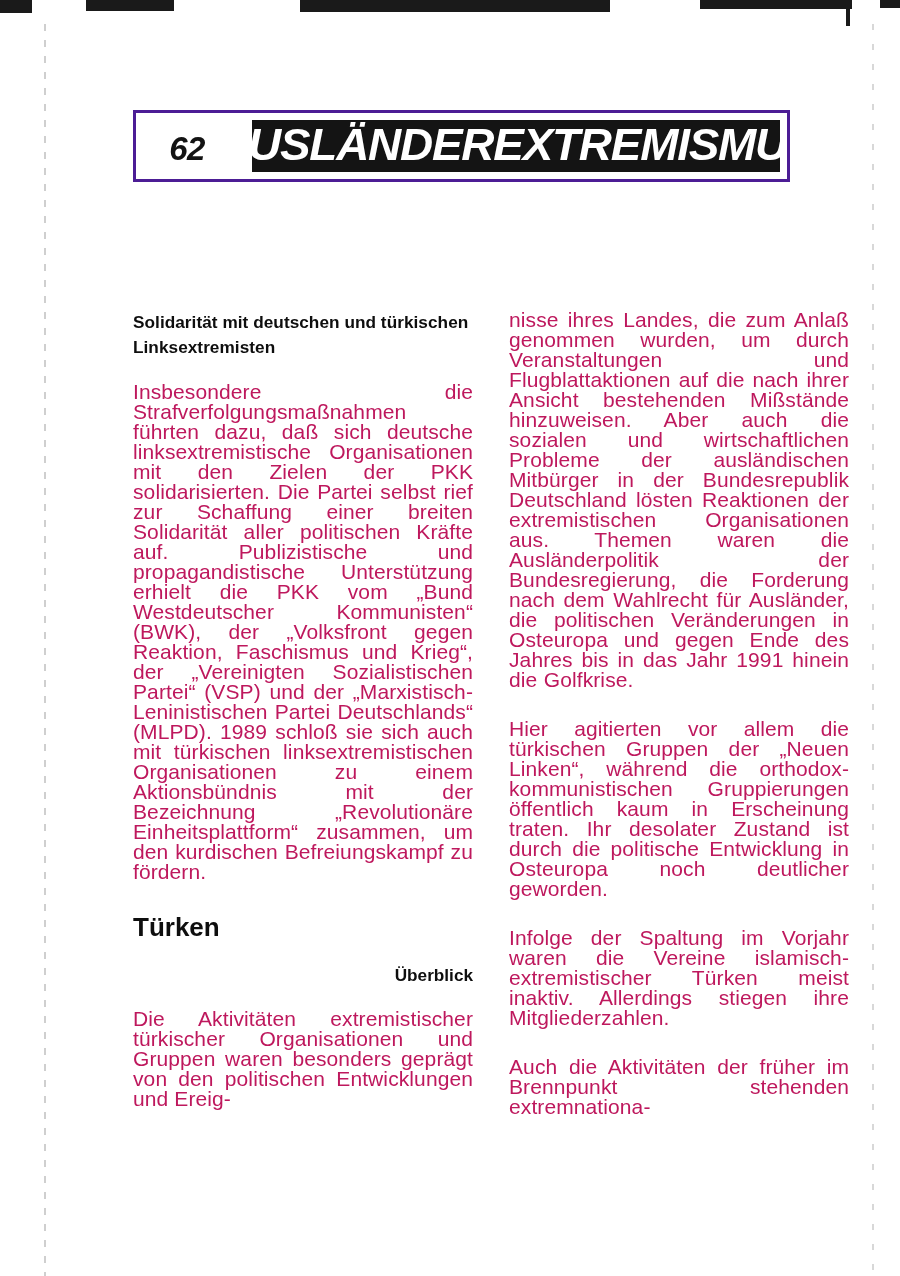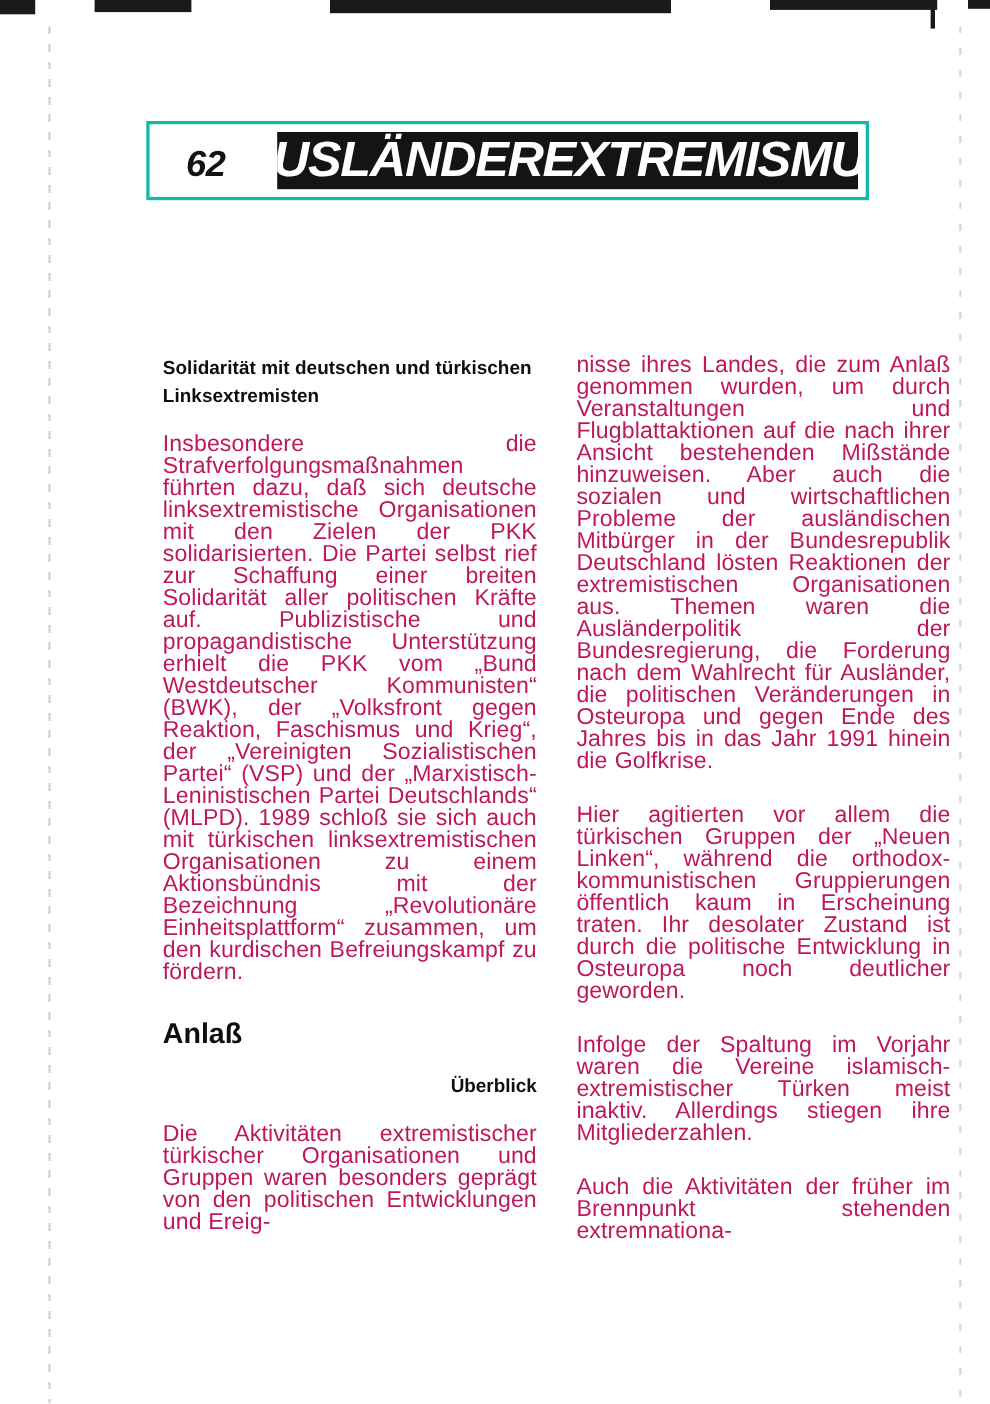--- a/index.html
+++ b/index.html
@@ -67,21 +67,21 @@
     left: 133px;
     top: 110px;
     width: 715px;
     height: 74px;
   }
   .banner-frame {
     position: absolute;
     left: 0; top: 0;
     width: 657px;
     height: 72px;
-    border: 3px solid #14b8a6;
+    border: 3px solid #4c1d95;
     box-sizing: border-box;
     background: #ffffff;
   }
   .banner-page-number {
     position: absolute;
     left: 14px;
     top: 14px;
     width: 74px;
     height: 44px;
     line-height: 44px;
@@ -113,24 +113,23 @@
     letter-spacing: -1.2px;
     transform: scaleX(1.02);
     white-space: nowrap;
     padding-bottom: 2px;
   }
 
   
   .content {
     position: absolute;
     left: 133px;
-    top: 322px;
+    top: 310px;
     width: 716px;
     height: 860px;
-    margin-left: 15px;
   }
   .col {
     position: absolute;
     top: 0;
     width: 340px;
   }
   .col-left  { left: 0px; }
   .col-right { left: 376px; }
 
   p, h2, h3, h4 {
@@ -197,21 +196,21 @@
       <div class="banner-title">AUSLÄNDEREXTREMISMUS</div>
     </div>
   </div>
 </div>
 
 <div class="content">
 
   <div class="col col-left">
     <h3 class="sub-head">Solidarität mit deutschen und türkischen Linksextremisten</h3>
     <p class="body-text">Insbesondere die Strafverfolgungsmaßnahmen führten dazu, daß sich deutsche linksextremistische Organisationen mit den Zielen der PKK solidarisierten. Die Partei selbst rief zur Schaffung einer breiten Solidarität aller politischen Kräfte auf. Publizistische und propagandistische Unterstützung erhielt die PKK vom „Bund Westdeutscher Kommunisten“ (BWK), der „Volksfront gegen Reaktion, Faschismus und Krieg“, der „Vereinigten Sozialistischen Partei“ (VSP) und der „Marxistisch-Leninistischen Partei Deutschlands“ (MLPD). 1989 schloß sie sich auch mit türkischen linksextremistischen Organisationen zu einem Aktionsbündnis mit der Bezeichnung „Revolutionäre Einheitsplattform“ zusammen, um den kurdischen Befreiungskampf zu fördern.</p>
-    <h2 class="section-head">Anlaß</h2>
+    <h2 class="section-head">Türken</h2>
     <h4 class="minor-head">Überblick</h4>
     <p class="body-text">Die Aktivitäten extremistischer türkischer Organisationen und Gruppen waren besonders geprägt von den politischen Entwicklungen und Ereig-</p>
   </div>
 
   <div class="col col-right">
     <p class="body-text spaced">nisse ihres Landes, die zum Anlaß genommen wurden, um durch Veranstaltungen und Flugblattaktionen auf die nach ihrer Ansicht bestehenden Mißstände hinzuweisen. Aber auch die sozialen und wirtschaftlichen Probleme der ausländischen Mitbürger in der Bundesrepublik Deutschland lösten Reaktionen der extremistischen Organisationen aus. Themen waren die Ausländerpolitik der Bundesregierung, die Forderung nach dem Wahlrecht für Ausländer, die politischen Veränderungen in Osteuropa und gegen Ende des Jahres bis in das Jahr 1991 hinein die Golfkrise.</p>
     <p class="body-text spaced">Hier agitierten vor allem die türkischen Gruppen der „Neuen Linken“, während die orthodox-kommunistischen Gruppierungen öffentlich kaum in Erscheinung traten. Ihr desolater Zustand ist durch die politische Entwicklung in Osteuropa noch deutlicher geworden.</p>
     <p class="body-text spaced">Infolge der Spaltung im Vorjahr waren die Vereine islamisch-extremistischer Türken meist inaktiv. Allerdings stiegen ihre Mitgliederzahlen.</p>
     <p class="body-text spaced">Auch die Aktivitäten der früher im Brennpunkt stehenden extremnationa-</p>
   </div>

